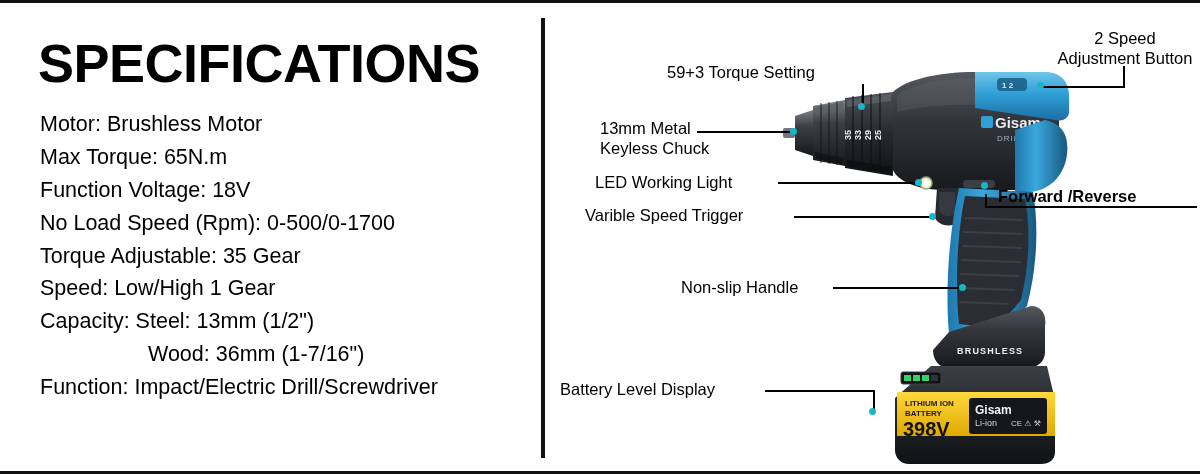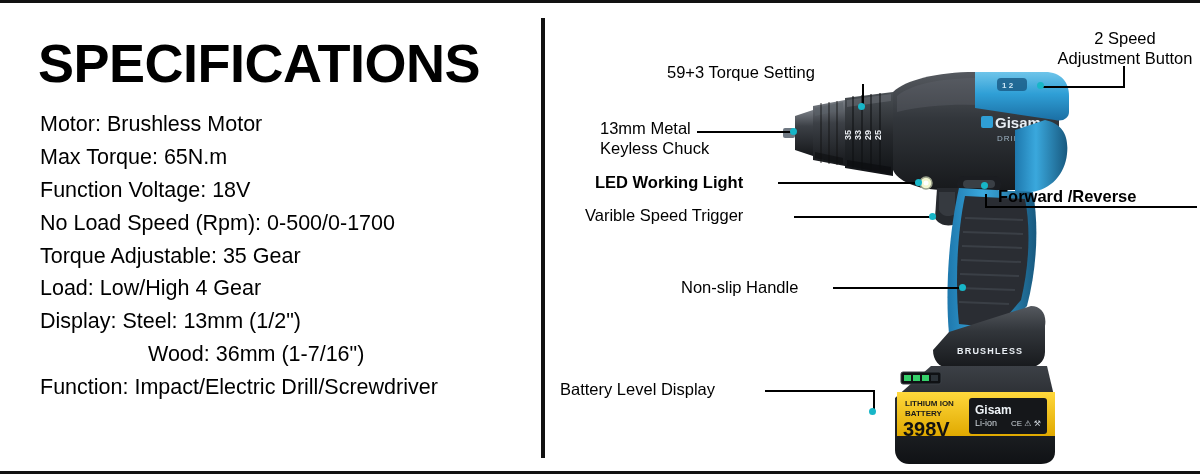--- a/index.html
+++ b/index.html
@@ -131,22 +131,22 @@
   <div class="divider"></div>
 
   <div class="spec-panel">
     <div class="spec-title">SPECIFICATIONS</div>
     <div class="spec-list">
       <div class="spec-row"><span class="k">Motor:</span> <span class="v">Brushless Motor</span></div>
       <div class="spec-row"><span class="k">Max Torque:</span> <span class="v">65N.m</span></div>
       <div class="spec-row"><span class="k">Function Voltage:</span> <span class="v"> 18V</span></div>
       <div class="spec-row"><span class="k">No Load Speed (Rpm):</span> <span class="v">0-500/0-1700</span></div>
       <div class="spec-row"><span class="k">Torque Adjustable:</span> <span class="v">35 Gear</span></div>
-      <div class="spec-row"><span class="k">Load:</span> <span class="v">Low/High  4 Gear</span></div>
-      <div class="spec-row"><span class="k">Display:</span> <span class="v"> Steel: 13mm (1/2")</span></div>
+      <div class="spec-row"><span class="k">Speed:</span> <span class="v">Low/High  1 Gear</span></div>
+      <div class="spec-row"><span class="k">Capacity:</span> <span class="v"> Steel: 13mm (1/2")</span></div>
       <div class="spec-row indent"><span class="v">Wood: 36mm (1-7/16")</span></div>
       <div class="spec-row"><span class="k">Function:</span> <span class="v">Impact/Electric Drill/Screwdriver</span></div>
     </div>
   </div>
 
   <div class="product-panel">
 
     <svg class="drill" viewBox="0 0 655 474">
       <defs>
         <linearGradient id="blueGrad" x1="0" y1="0" x2="0" y2="1">
@@ -321,20 +321,20 @@
 
     <div class="leader" style="left:220px; top:390px; width:110px; height:2px;"></div>
     <div class="leader" style="left:328px; top:390px; width:2px; height:22px;"></div>
     <div class="dot" style="left:324px; top:408px;"></div>
 
     <div class="callout" style="left:122px; top:62px;">59+3 Torque Setting</div>
     <div class="callout center" style="left:500px; top:28px; width:160px;">2 Speed
 Adjustment Button</div>
     <div class="callout" style="left:22px; top:118px;margin-left:33px;">13mm Metal
 Keyless Chuck</div>
-    <div class="callout" style="left:50px; top:172px;font-weight:bold;">LED Working Light</div>
+    <div class="callout" style="left:50px; top:172px;">LED Working Light</div>
     <div class="callout" style="left:453px; top:186px;font-weight:bold;">Forward /Reverse</div>
     <div class="callout" style="left:40px; top:205px;">Varible Speed Trigger</div>
     <div class="callout" style="left:15px; top:379px;">Battery Level Display</div>
     <div class="callout" style="left:136px; top:277px;">Non-slip Handle</div>
 
   </div>
 </div>
 
 </body></html>

